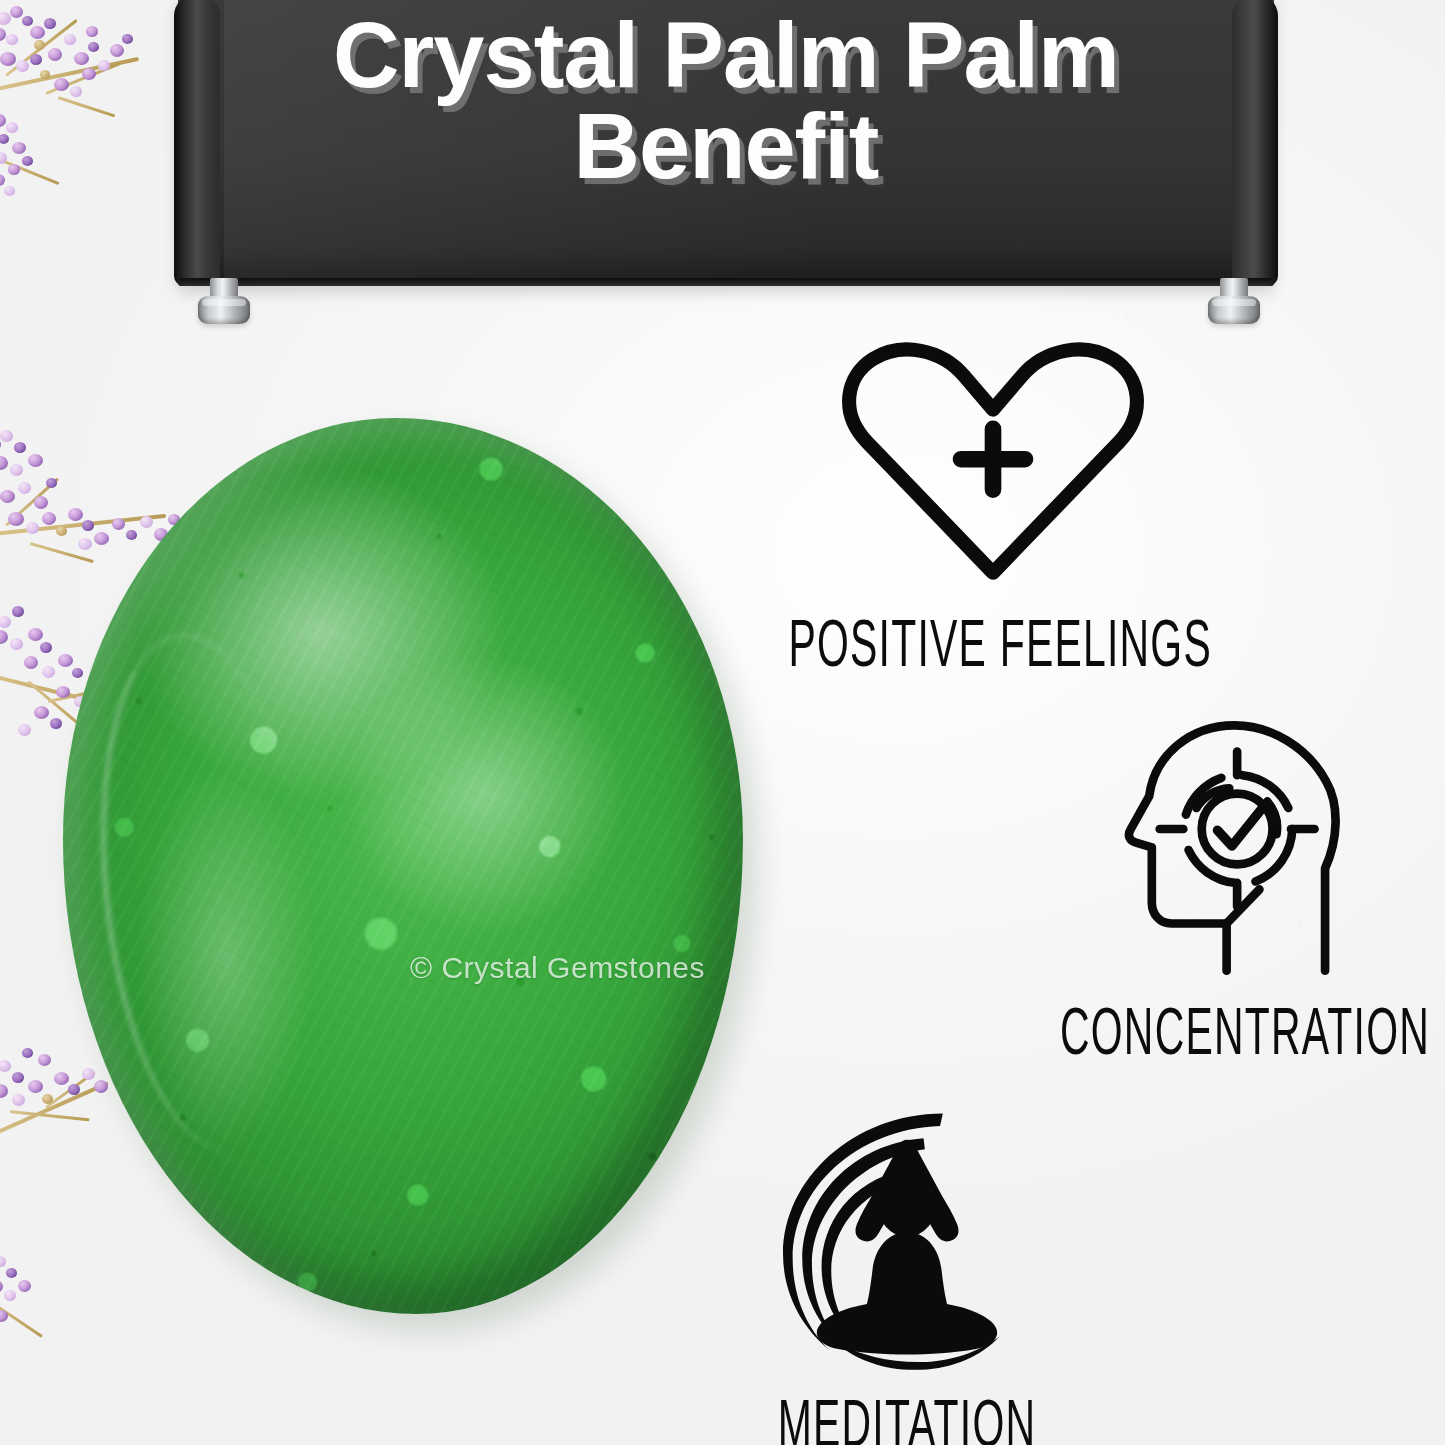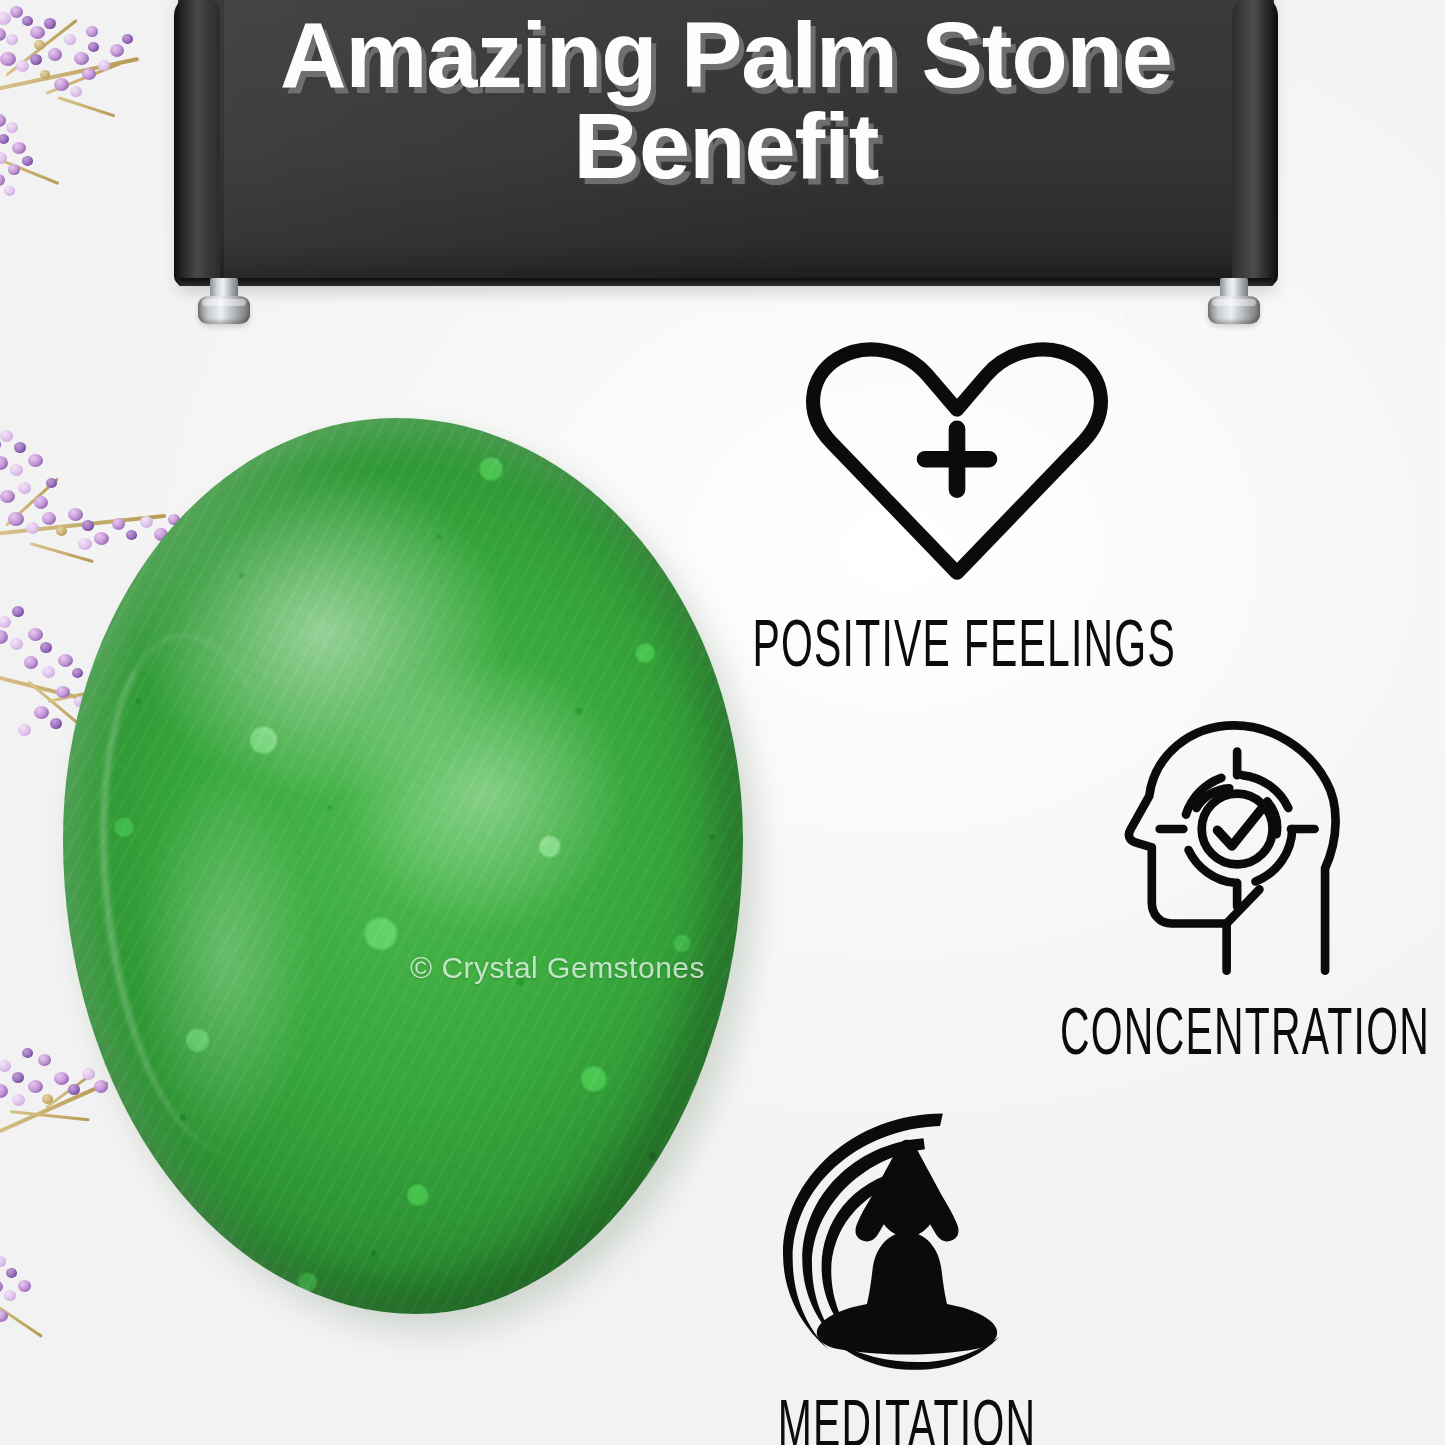--- a/index.html
+++ b/index.html
@@ -191,21 +191,21 @@
   
   .benefit { position:absolute; text-align:center; }
   .benefit .label {
     font-family:"Liberation Sans", sans-serif;
     font-weight:normal;
     color:#0c0c0c;
     white-space:nowrap;
     transform:scaleX(.62);
     transform-origin:center top;
   }
-  #b-positive      { left:627px; top:336px; width:660px; }
+  #b-positive      { left:663px; top:336px; width:660px; }
   #b-positive .label   { font-size:66px; line-height:1; margin-top:18px; letter-spacing:2px; }
   #b-concentration { left:915px; top:718px; width:660px; }
   #b-concentration .label { font-size:66px; line-height:1; margin-top:16px; letter-spacing:2px; }
   #b-meditation    { left:577px; top:1108px; width:660px; }
   #b-meditation .label { font-size:66px; line-height:1; margin-top:12px; letter-spacing:2px; }
 
   .icon-box { display:flex; justify-content:center; align-items:center; }
 </style>
 </head>
 <body>
@@ -348,21 +348,21 @@
   </div>
   <div id="watermark">© Crystal Gemstones</div>
 
   <div id="banner-wrap">
     <div class="banner-body">
       <div class="banner-sheen"></div>
       <div class="post left"></div>
       <div class="post right"></div>
       <div class="banner-lip"></div>
     </div>
-    <h1 class="banner-title">Amazing Palm Stone
+    <h1 class="banner-title">Crystal Palm Palm
 Benefit</h1>
     <div class="foot left">
       <div class="stem"></div>
       <div class="disc"></div>
     </div>
     <div class="foot right">
       <div class="stem"></div>
       <div class="disc"></div>
     </div>
   </div>

